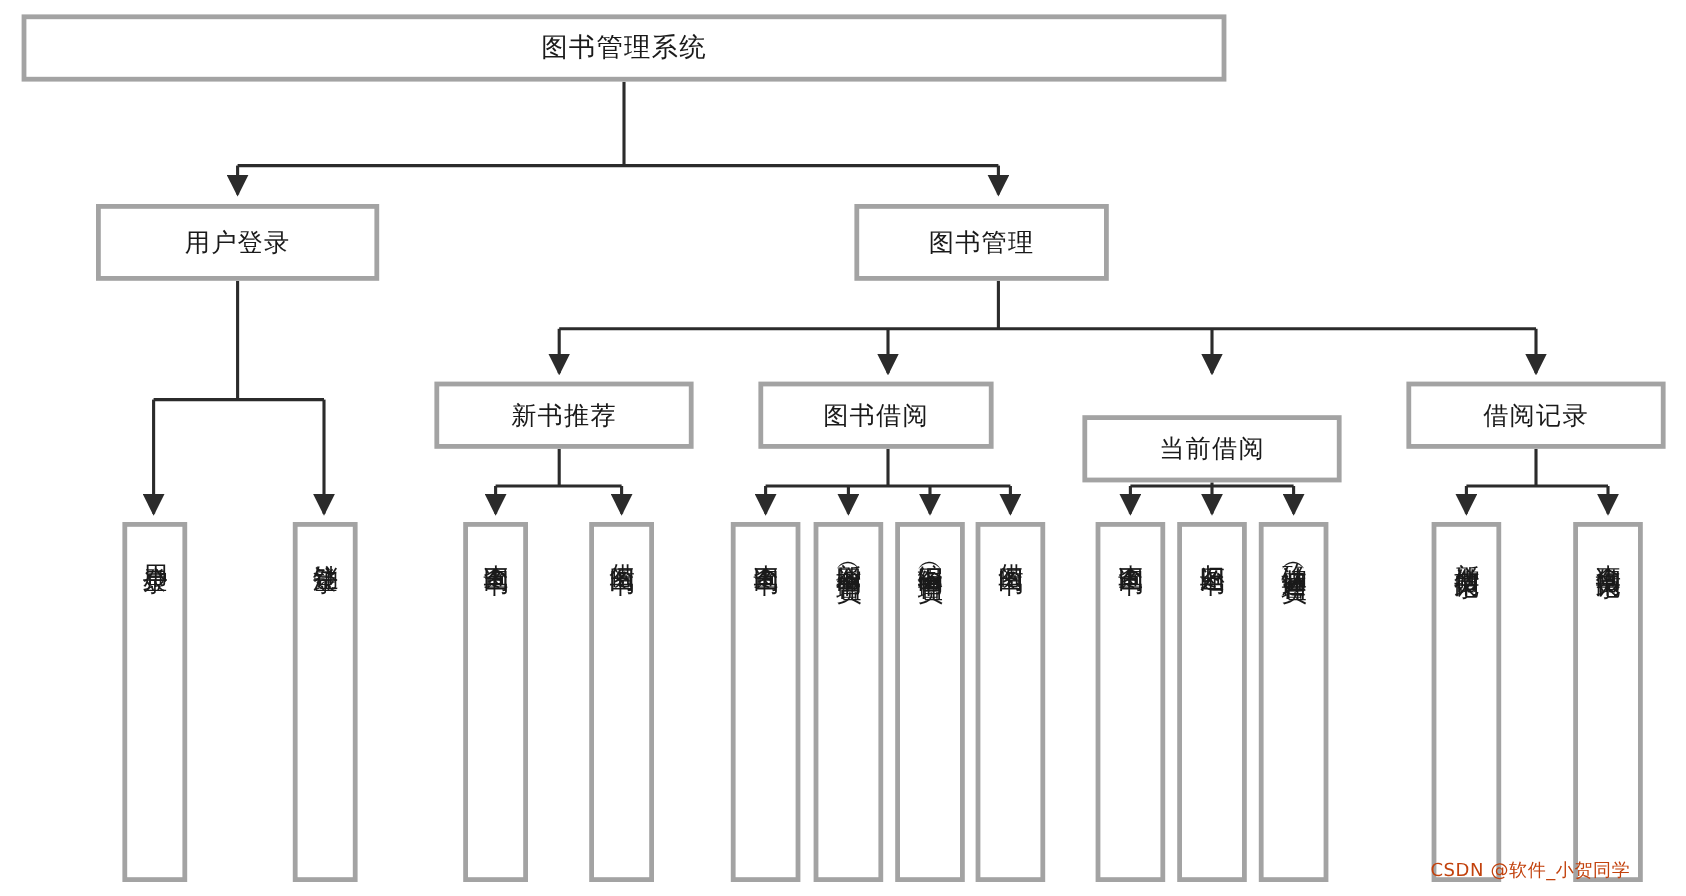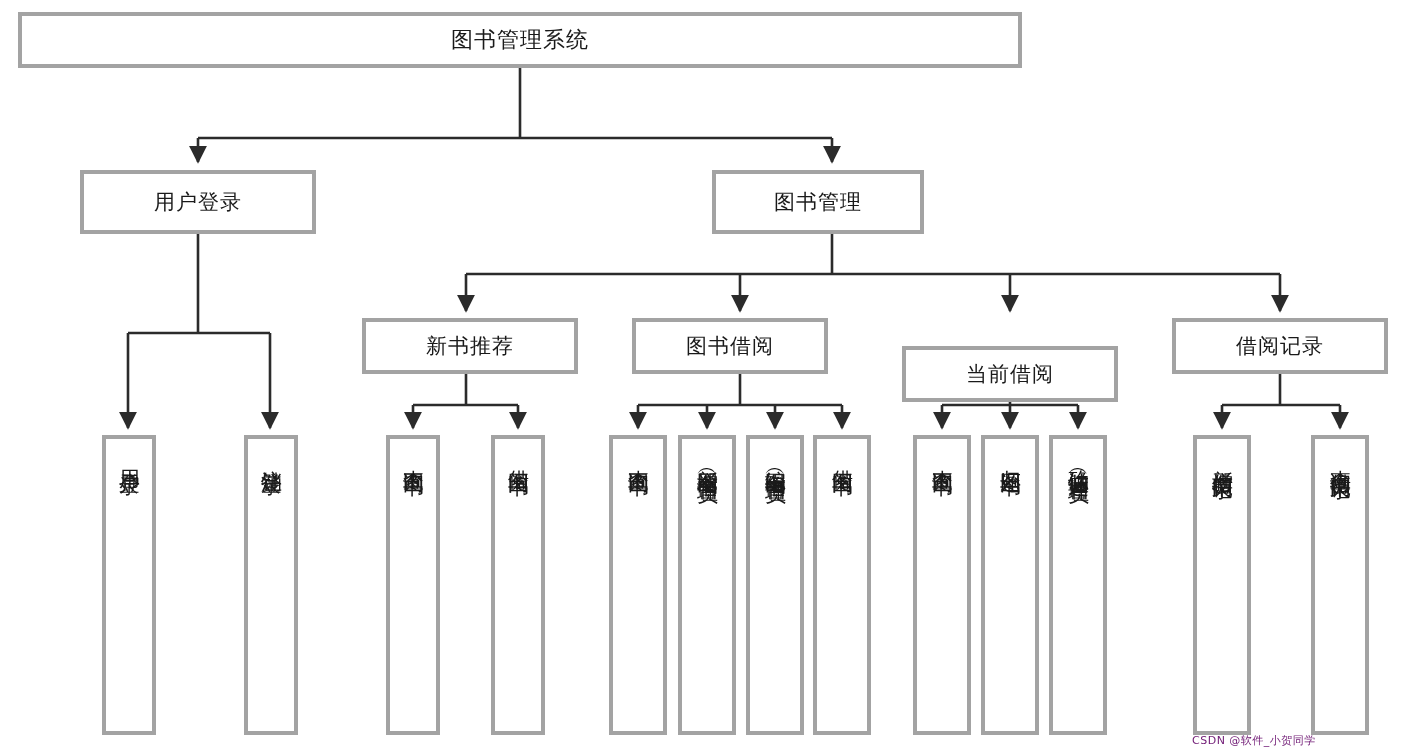--- a/index.html
+++ b/index.html
@@ -50,25 +50,24 @@
     font-size: 21px;
     line-height: 1.18;
     letter-spacing: 2px;
     white-space: nowrap;
   }
   .node.root {
     font-size: 22px;
   }
   .watermark {
     position: absolute;
-    font-size: 11px;
-    color: #701a75;
+    font-size: 15px;
+    color: #c2410c;
     white-space: nowrap;
     letter-spacing: 0.5px;
-    margin-top: 17px;
   }
 </style>
 </head>
 <body>
 
 <div id="canvas">
 
   <svg id="wires" viewBox="0 0 1405 747" xmlns="http://www.w3.org/2000/svg">
     <defs>
       <marker id="arrow" viewBox="0 0 10 10" refX="9" refY="5" markerWidth="7" markerHeight="7" orient="auto-start-reverse">

